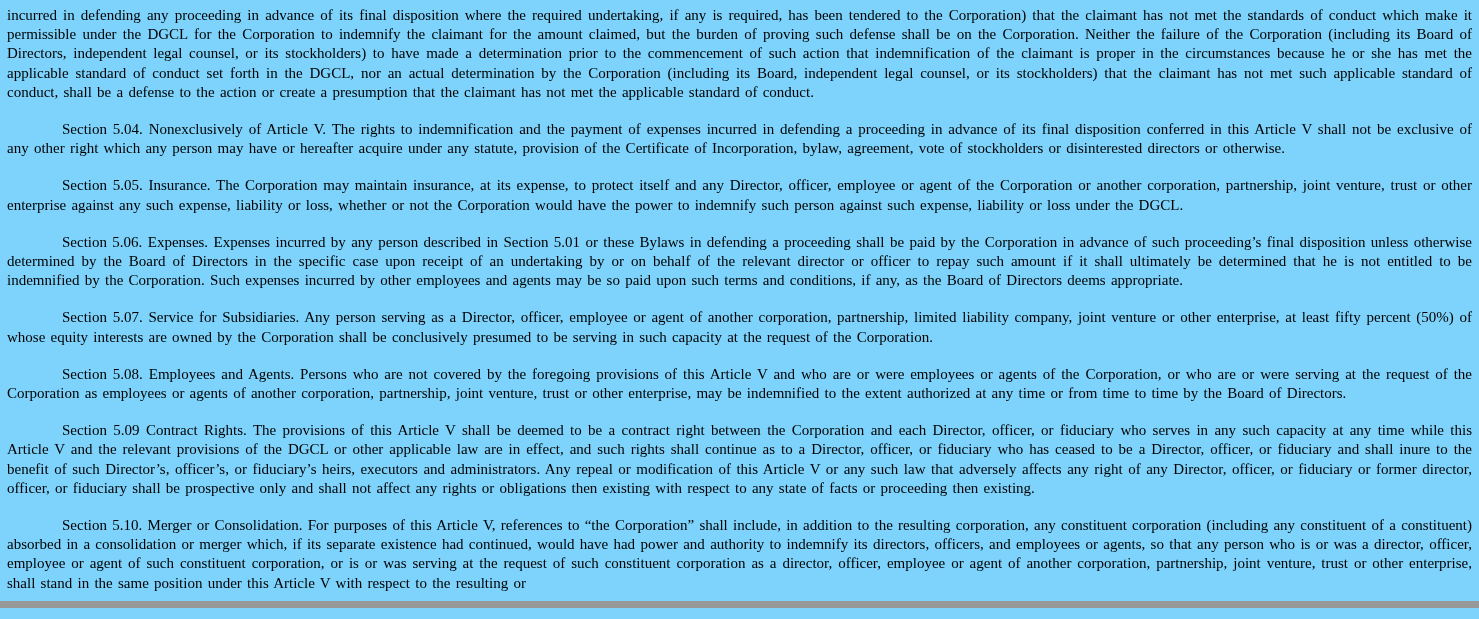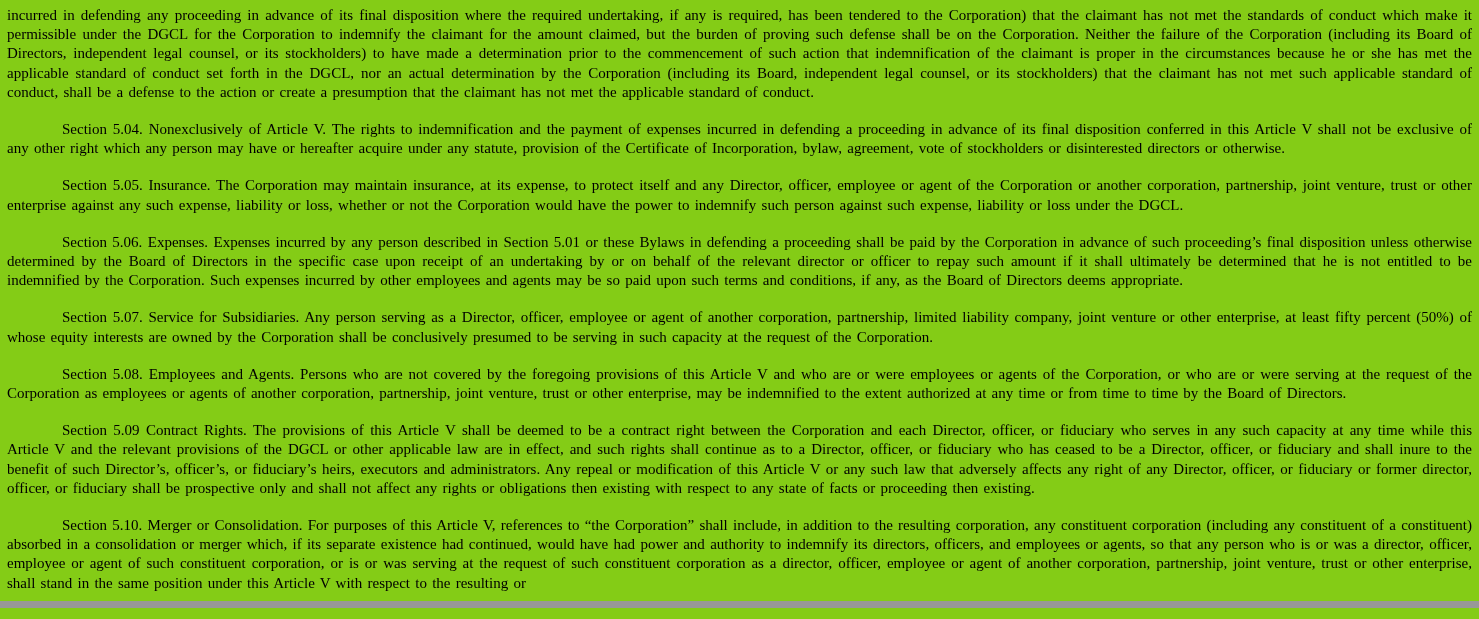--- a/index.html
+++ b/index.html
@@ -6,21 +6,21 @@
   html, body {
     width: 1479px;
     height: 619px;
     background: #ffffff;
     overflow: hidden;
   }
   .page {
     position: relative;
     width: 1479px;
     height: 619px;
-    background: #84cc16;
+    background: #7dd3fc;
     font-family: "Liberation Serif", "DejaVu Serif", serif;
     color: #000000;
   }
   .content {
     padding: 6px 7px 0 7px;
     font-size: 15px;
     line-height: 19.2px;
     text-align: justify;
   }
   .para {

